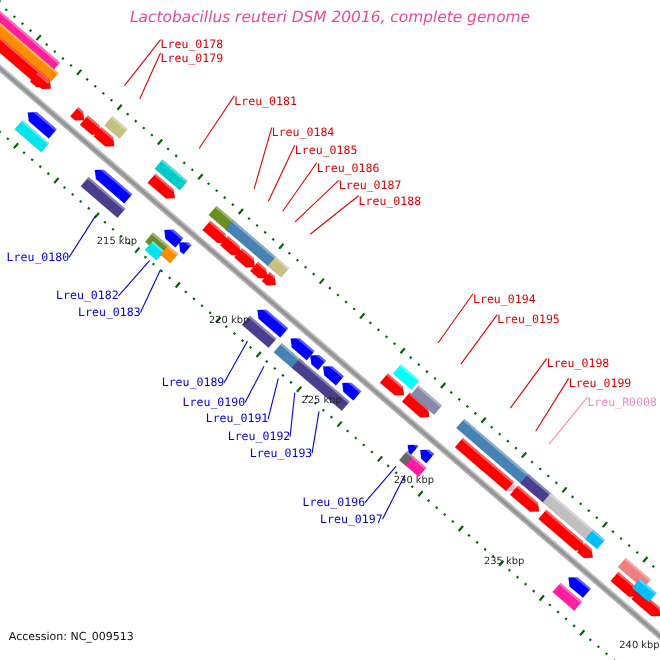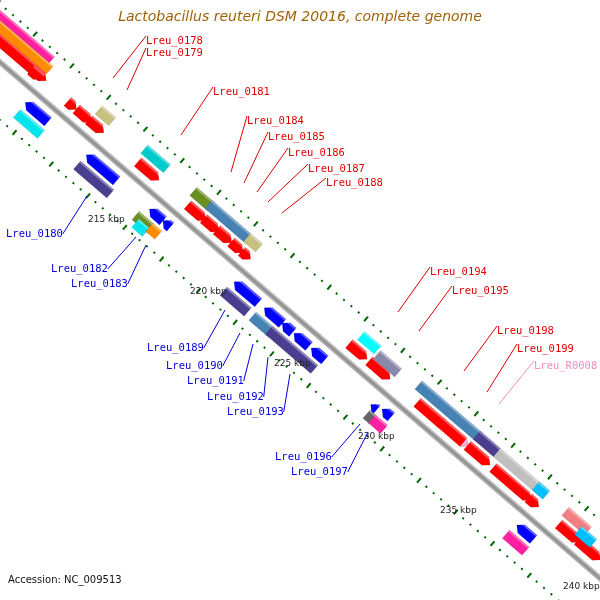--- a/index.html
+++ b/index.html
@@ -1,18 +1,18 @@
 <!DOCTYPE html>
 <html><head>
 <meta charset="utf-8">
 <style>
   html,body{margin:0;padding:0;background:#fff;}
   body{width:600px;height:600px;overflow:hidden;position:relative;font-family:"DejaVu Sans",sans-serif;}
   #map{position:absolute;left:0;top:0;}
-  .title{position:absolute;left:0;top:8px;width:600px;text-align:center;font-style:italic;font-size:14px;color:#a16207;font-family:"DejaVu Sans",sans-serif;}
+  .title{position:absolute;left:0;top:8px;width:600px;text-align:center;font-style:italic;font-size:14px;color:#ec4899;font-family:"DejaVu Sans",sans-serif;}
   .acc{position:absolute;left:8px;top:574px;font-size:10px;color:#111;}
   .topo{position:absolute;right:8px;top:604px;font-size:13px;color:#6d28d9;}
   .lbl{font-family:"DejaVu Sans Mono",monospace;font-size:10.5px;}
   .tick{font-family:"DejaVu Sans",sans-serif;font-size:9px;fill:#222;}
 </style>
 </head>
 <body>
 
 <div class="title">Lactobacillus reuteri DSM 20016, complete genome</div>
 

